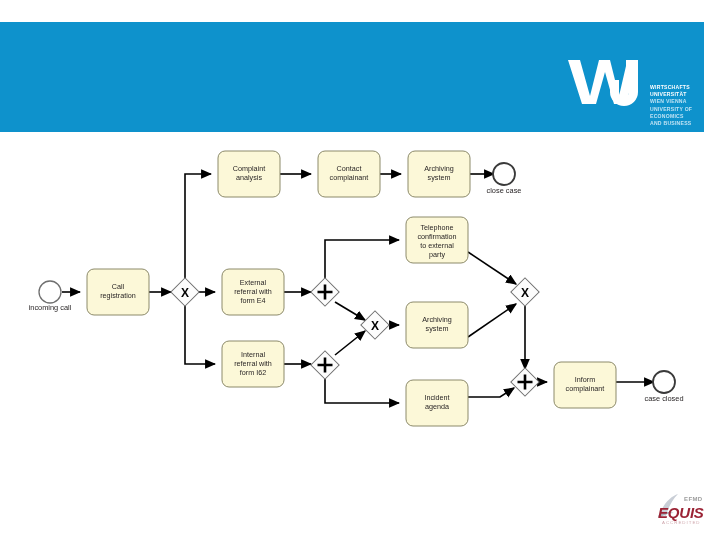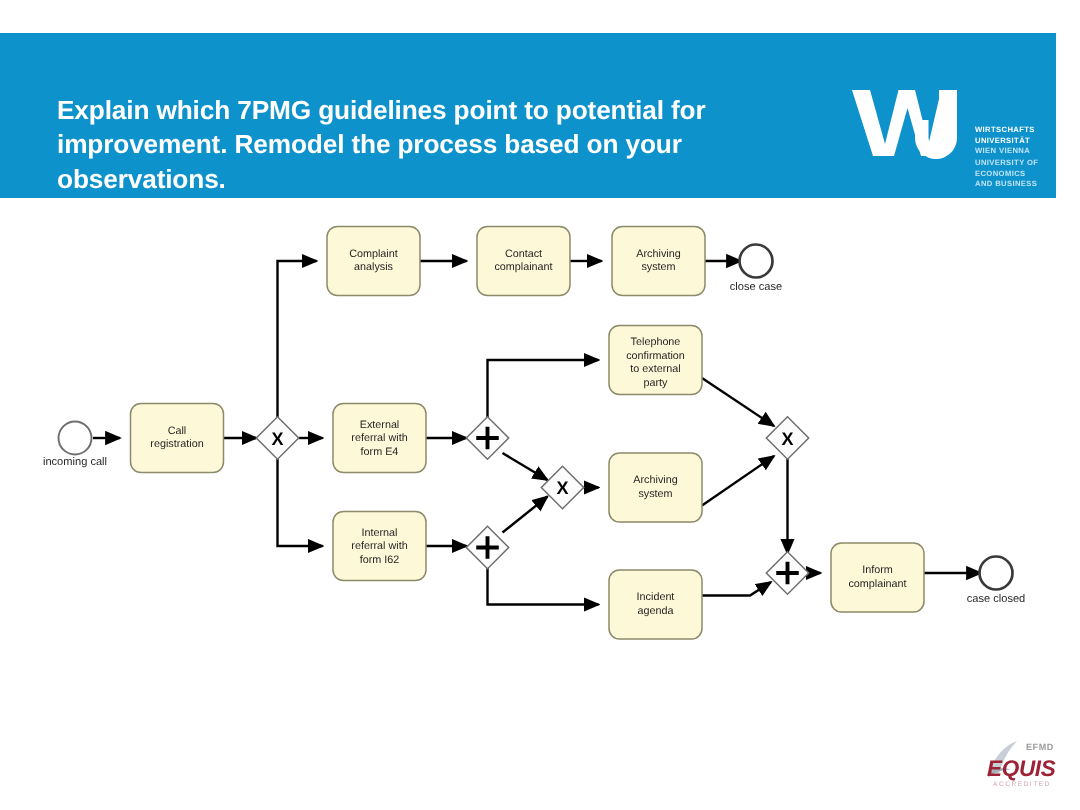--- a/index.html
+++ b/index.html
@@ -70,21 +70,20 @@
   .gw-x{
     font-family:"Liberation Sans", sans-serif;
     font-size:12px;font-weight:bold;
     fill:#000;text-anchor:middle;
   }
 </style>
 </head>
 <body>
 
 <div id="header-band">
-  <div id="header-title">Explain which 7PMG guidelines point to potential for improvement. Remodel the process based on your observations.</div>
 
   <div id="wu-logo">
     <svg id="wu-mark" viewBox="0 0 90 62">
       <path d="M2 4 L14 4 L24 40 L33 4 L44 4 L53 40 L60 10 L60 4 L72 4 L60 48 L48 48 L39 16 L30 48 L16 48 Z" fill="#ffffff"></path>
       <path d="M60 4 L72 4 L72 36 A14 14 0 0 1 44 36 L44 24 L53 24 L53 36 A5 5 0 0 0 63 36 L63 4 Z" fill="#ffffff"></path>
     </svg>
     <div id="wu-wordmark">
       <div>WIRTSCHAFTS</div>
       <div>UNIVERSITÄT</div>
       <div class="dim">WIEN VIENNA</div>

